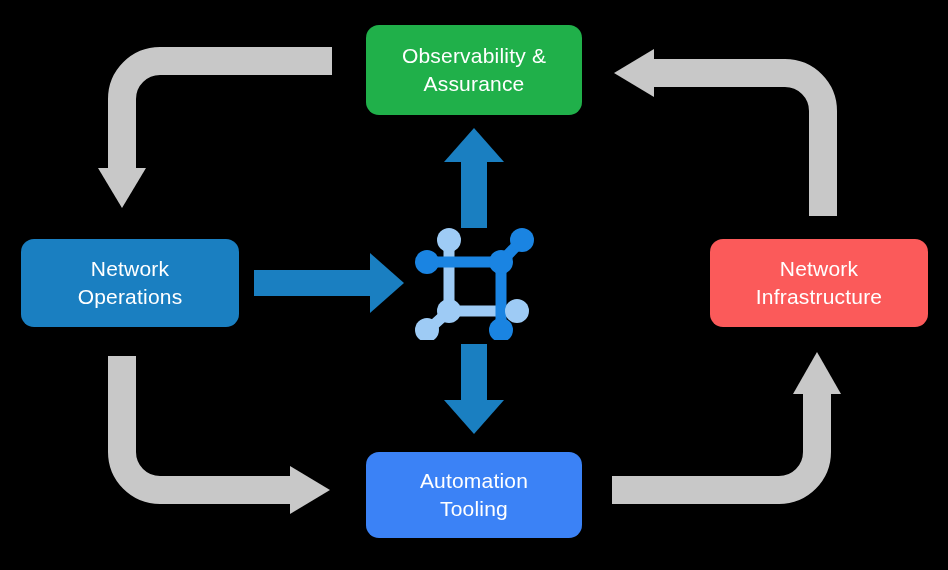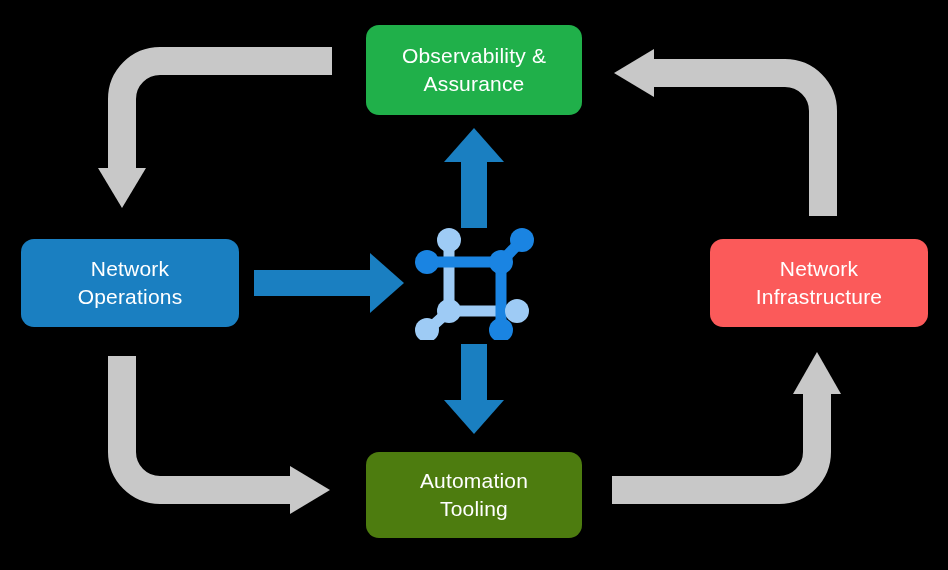--- a/index.html
+++ b/index.html
@@ -42,21 +42,21 @@
   #box-network-operations {
     left: 21px;   top: 239px; width: 218px; height: 88px;
     background: #1a7fc1;
   }
   #box-network-infrastructure {
     left: 710px;  top: 239px; width: 218px; height: 88px;
     background: #fb5a5a;
   }
   #box-automation-tooling {
     left: 366px;  top: 452px; width: 216px; height: 86px;
-    background: #4d7c0f;
+    background: #3b82f6;
   }
   .svg-layer {
     position: absolute;
     left: 0; top: 0;
     width: 948px;
     height: 570px;
     pointer-events: none;
   }
   .center-icon {
     position: absolute;

